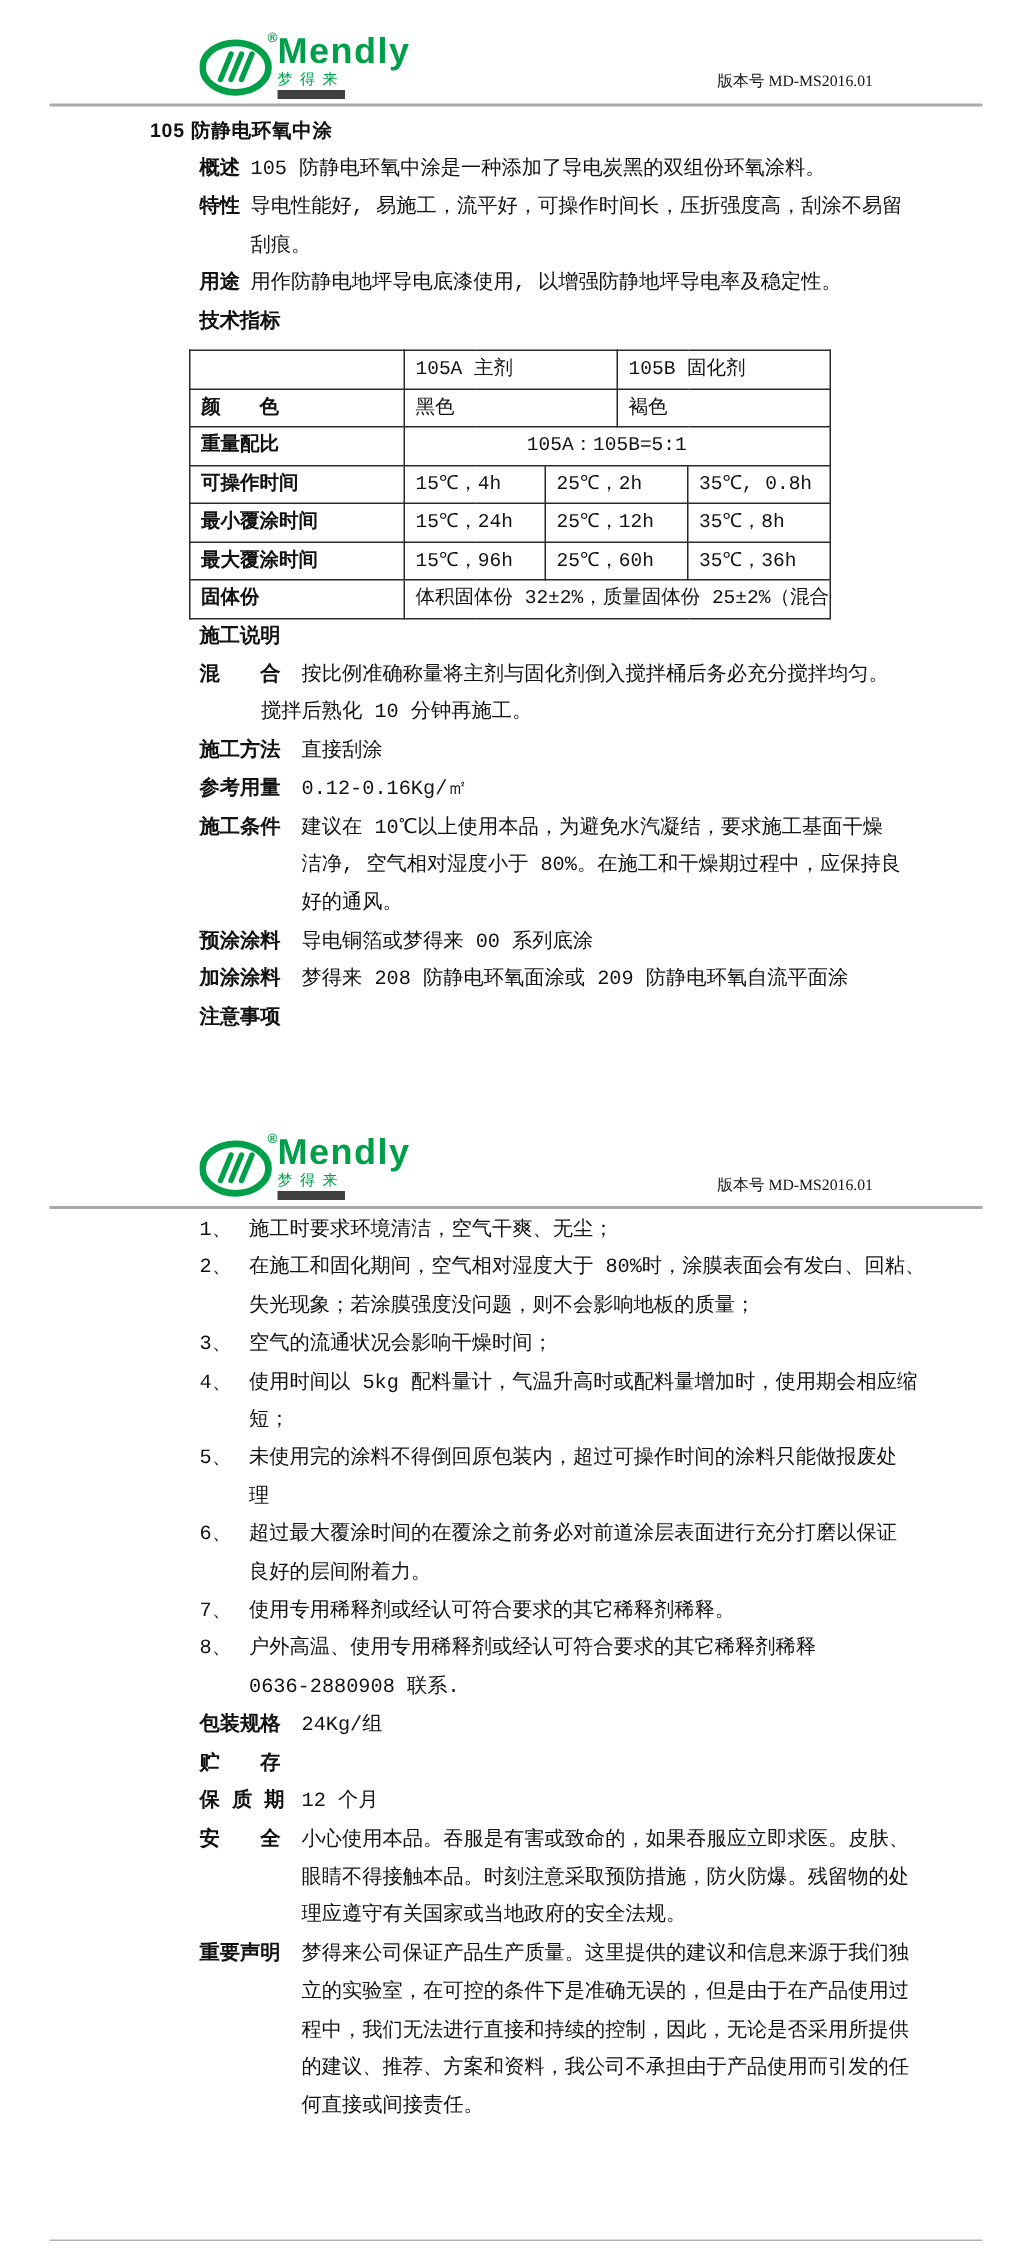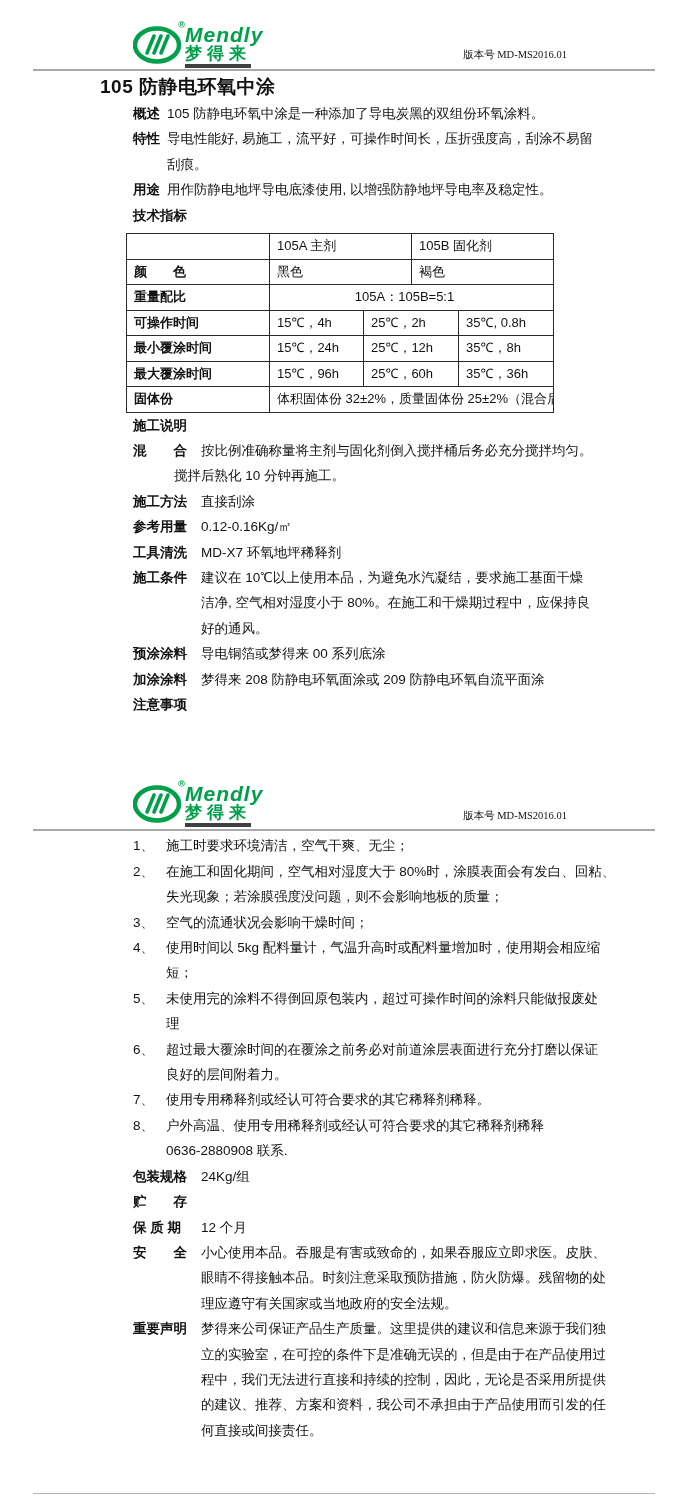--- a/index.html
+++ b/index.html
@@ -14,30 +14,30 @@
   }
   
   .hdr{position:relative;height:71px;}
   .hdr2{position:relative;height:114px;}
   .rule{position:absolute;left:33px;width:622px;bottom:0;border-top:2px solid #a9a9a9;}
   .logo{position:absolute;left:133px;top:24px;display:flex;align-items:flex-start;}
   .hdr2 .logo{top:66px;}
   .logo-mark{position:relative;margin-right:2px;}
   .logo-reg{position:absolute;top:-4px;right:-2px;font-size:9px;font-weight:bold;color:#00a04b;line-height:10px;}
   .logo-text{display:inline-block;line-height:1;}
-  .logo-en{font-size:21px;font-weight:800;color:#00a04b;letter-spacing:1px;line-height:21px;font-style:italic;}
-  .logo-cn{font-size:17px;font-weight:bold;color:#00a04b;letter-spacing:5px;line-height:17px;
-           border-bottom:4px solid #404040;padding-bottom:1px;}
-  .version{position:absolute;right:120px;top:48px;font-family:"Liberation Serif", serif;
+  .logo-en{font-size:24px;font-weight:800;color:#00a04b;letter-spacing:1px;line-height:21px;}
+  .logo-cn{font-size:10px;font-weight:normal;color:#00a04b;letter-spacing:5px;line-height:17px;
+           border-bottom:6px solid #404040;padding-bottom:1px;}
+  .version{position:absolute;right:105px;top:48px;font-family:"Liberation Serif", serif;
            font-size:10.5px;line-height:14px;color:#111;}
   .hdr2 .version{top:92px;}
   
-  .title{margin:0 0 0 100px;height:30px;line-height:32px;font-size:19px;font-weight:bold;letter-spacing:0.5px;}
-  
-  .content{margin:0 30px 0 133px;}
+  .title{margin:0 0 0 100px;height:30px;line-height:32px;font-size:13px;font-weight:bold;letter-spacing:0.5px;}
+  
+  .content{margin:0 30px 0 133px;font-family:Liberation Mono, monospace;}
   .f{display:flex;align-items:flex-start;}
   .f .lbl{font-weight:bold;white-space:pre;flex:0 0 34px;}
   .f.wide .lbl{flex:0 0 68px;}
   .f .val{flex:1;min-width:0;}
   .line{display:block;white-space:pre;}
   .heading{font-weight:bold;}
   .fullline{white-space:pre;margin-left:41px;}
   
   table.tech{border-collapse:collapse;table-layout:fixed;width:427px;margin:5px 0 0 -7px;
              font-size:13px;}
@@ -174,26 +174,20 @@
         </span>
     </div>
 
     <div class="f wide">
       <span class="lbl">参考用量</span>
       <span class="val">
           <span class="line">0.12-0.16Kg/㎡</span>
         </span>
     </div>
 
-    <div class="f wide">
-      <span class="lbl">工具清洗</span>
-      <span class="val">
-          <span class="line">MD-X7 环氧地坪稀释剂</span>
-        </span>
-    </div>
 
     <div class="f wide">
       <span class="lbl">施工条件</span>
       <span class="val">
         <span class="line">建议在 10℃以上使用本品，为避免水汽凝结，要求施工基面干燥</span>
         <span class="line">洁净, 空气相对湿度小于 80%。在施工和干燥期过程中，应保持良</span>
         <span class="line">好的通风。</span>
       </span>
     </div>
 

